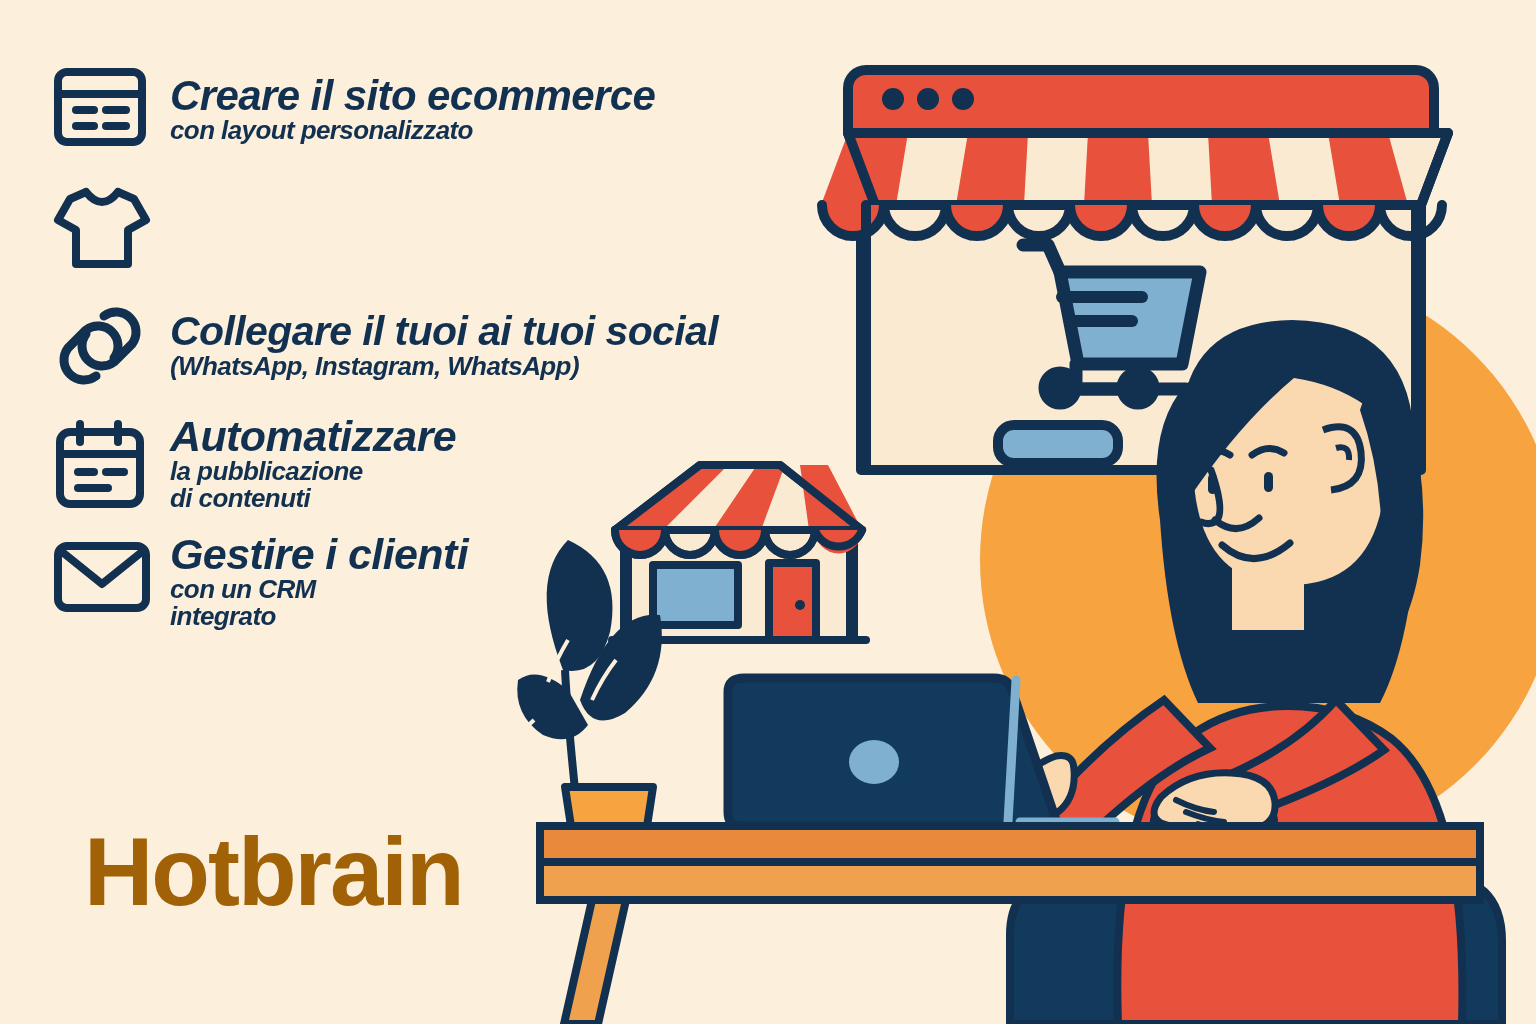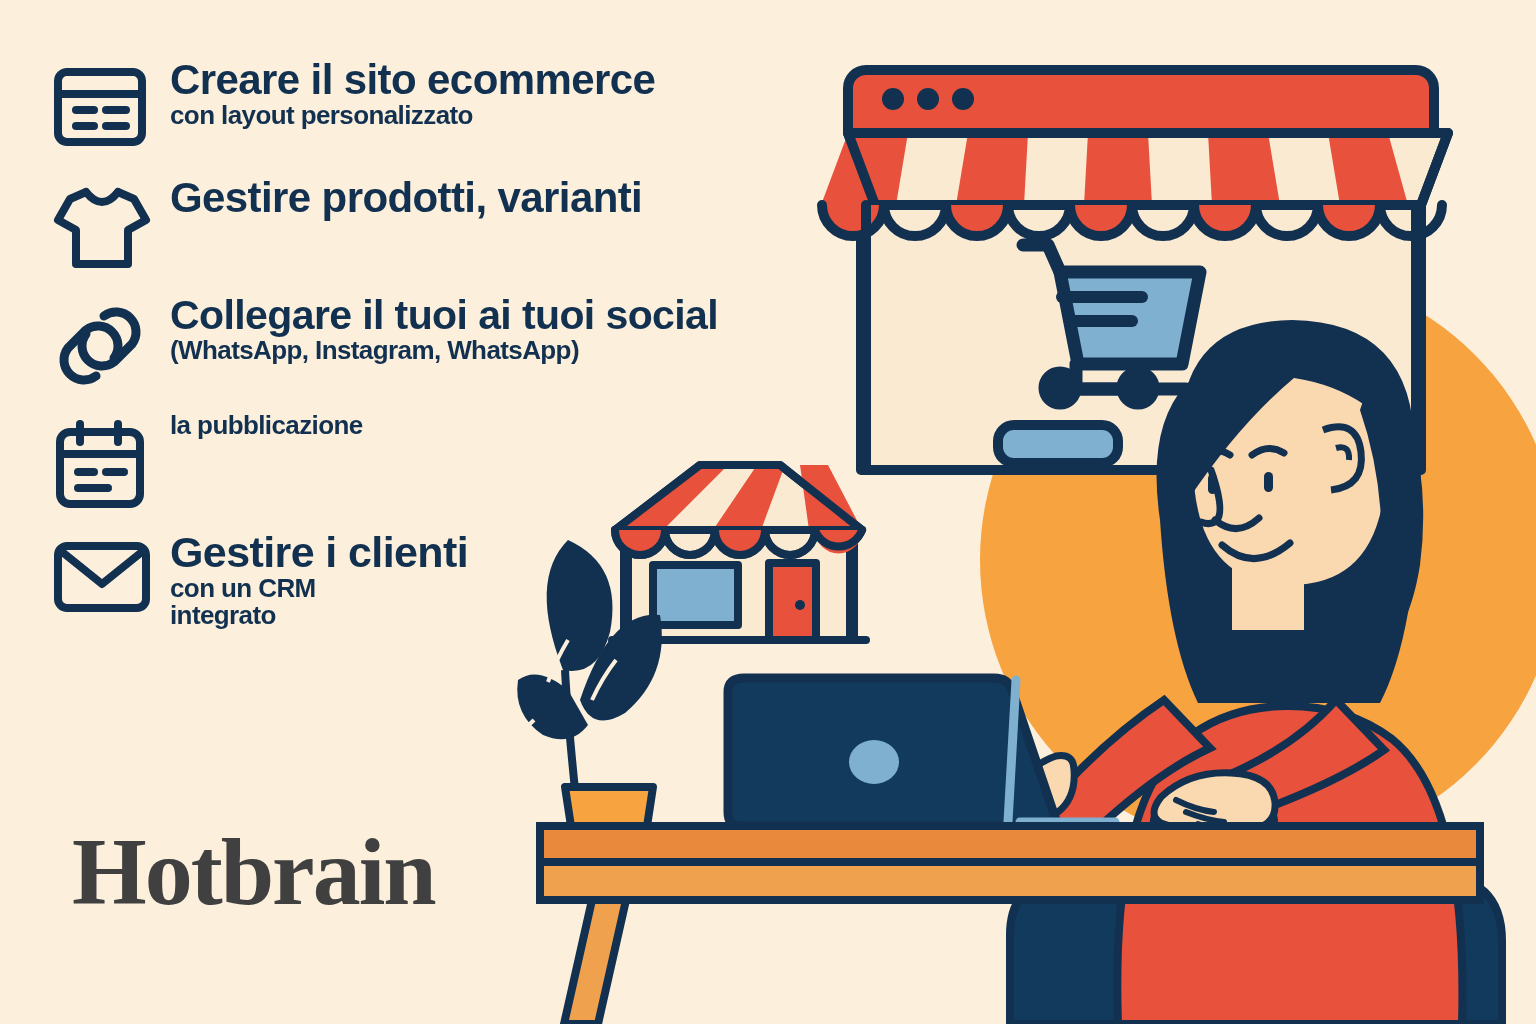--- a/index.html
+++ b/index.html
@@ -20,22 +20,23 @@
   
   #feature-list {
     position: absolute;
     left: 52px;
     top: 56px;
     width: 790px;
     z-index: 40;
   }
   .feature-row {
     display: flex;
-    align-items: flex-start;
+    align-items: center;
     margin-bottom: 14px;
+    font-style: italic;
   }
   .feature-icon {
     flex: 0 0 118px;
     height: 104px;
     display: flex;
     align-items: flex-start;
     justify-content: flex-start;
     padding-top: 8px;
     box-sizing: border-box;
   }
@@ -50,29 +51,28 @@
   .feature-text .sub {
     display: block;
     font-size: 26px;
   }
   .row-1 .feature-text { font-size: 42px; }
   .row-3 .feature-text { font-size: 41px; }
   .row-4 .feature-text, .row-5 .feature-text { font-size: 43px; }
 
   #brand-logo {
     position: absolute;
-    left: 72px;
+    left: 84px;
     top: 824px;
     font-size: 96px;
     font-weight: bold;
-    color: #404040;
+    color: #a16207;
     letter-spacing: -2px;
     line-height: 1;
     z-index: 40;
-    font-family: Liberation Serif, serif;
   }
 
   
   #illustration {
     position: absolute;
     left: 0; top: 0;
     width: 1536px; height: 1024px;
     z-index: 10;
   }
   .nowrap { white-space: nowrap; }
@@ -255,21 +255,20 @@
     </div>
 
     <div class="feature-row row-2">
       <div class="feature-icon">
         <svg width="100" height="92" viewBox="0 0 100 92" fill="none" stroke="#123050" stroke-width="8" stroke-linecap="round" stroke-linejoin="round">
           <path d="M34 10 L18 17 L6 38 L24 48 L24 82 L76 82 L76 48 L94 38 L82 17 L66 10"></path>
           <path d="M34 10 q16 20 32 0"></path>
         </svg>
       </div>
       <div class="feature-text">
-        <span class="nowrap">Gestire prodotti, varianti</span>
       </div>
     </div>
 
     <div class="feature-row row-3">
       <div class="feature-icon">
         <svg width="96" height="92" viewBox="0 0 96 92" fill="none" stroke="#123050" stroke-width="9" stroke-linecap="round" stroke-linejoin="round">
           <path d="M52 16 a20 20 0 0 1 28 28 L62 62 a20 20 0 0 1 -28 -28"></path>
           <path d="M44 76 a20 20 0 0 1 -28 -28 L34 30 a20 20 0 0 1 28 28"></path>
         </svg>
       </div>
@@ -285,21 +284,23 @@
           <rect x="8" y="14" width="80" height="72" rx="10"></rect>
           <line x1="8" y1="36" x2="88" y2="36"></line>
           <line x1="28" y1="6" x2="28" y2="24"></line>
           <line x1="66" y1="6" x2="66" y2="24"></line>
           <line x1="26" y1="54" x2="42" y2="54"></line>
           <line x1="54" y1="54" x2="72" y2="54"></line>
           <line x1="26" y1="70" x2="56" y2="70"></line>
         </svg>
       </div>
       <div class="feature-text">
+        <span class="nowrap">Automatizzare</span>
         <span class="sub nowrap">la pubblicazione</span>
+        <span class="sub nowrap">di contenuti</span>
       </div>
     </div>
 
     <div class="feature-row row-5">
       <div class="feature-icon">
         <svg width="100" height="80" viewBox="0 0 100 80" fill="none" stroke="#123050" stroke-width="8" stroke-linecap="round" stroke-linejoin="round">
           <rect x="6" y="10" width="88" height="62" rx="9"></rect>
           <path d="M9 15 L50 48 L91 15"></path>
         </svg>
       </div>

